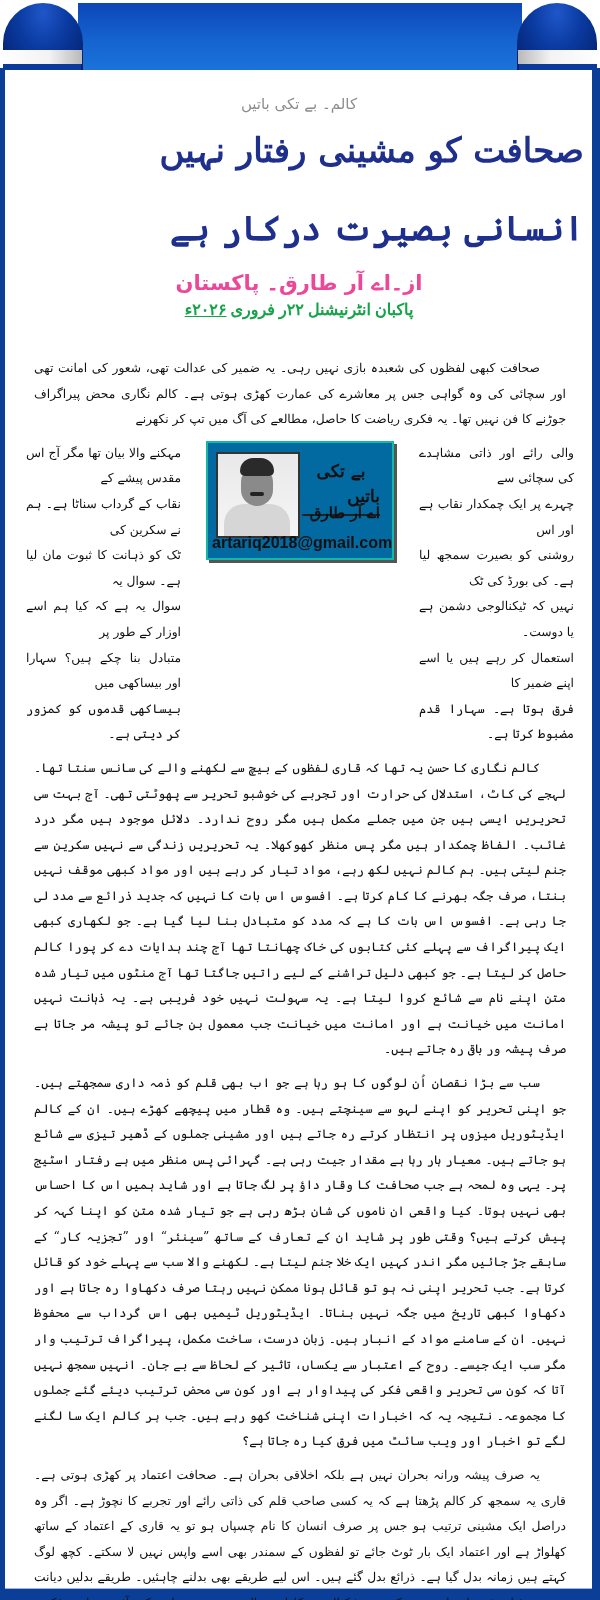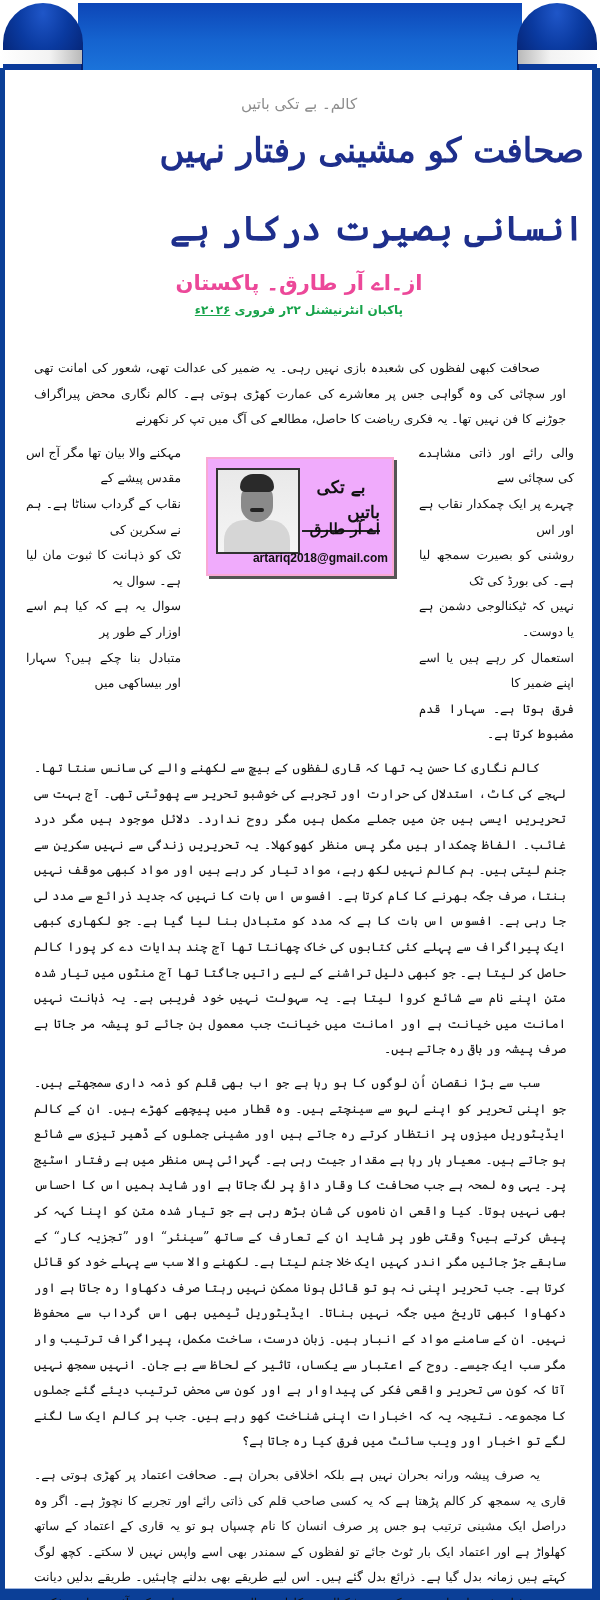--- a/index.html
+++ b/index.html
@@ -56,39 +56,39 @@
   .title {
     color: #1e2f8c; font-weight: bold; font-family: "DejaVu Serif", serif;
     font-size: 34px; line-height: 60px; text-align: right;
   }
   .title.l1 { margin-top: 6px; }
   .title.l2 { margin-top: 18px; }
   .byline {
     margin-top: 14px; color: #ec4899; font-size: 21px; font-weight: bold; line-height: 22px;
   }
   .dateline {
-    margin-top: 8px; color: #17a34a; font-size: 12px; font-weight: bold; line-height: 16px;
+    margin-top: 8px; color: #17a34a; font-size: 16px; font-weight: bold; line-height: 16px; font-family: Liberation Serif, serif;
   }
   .dateline .yr { text-decoration: underline; }
 
   .body {
     margin-top: 38px; text-align: justify; text-align-last: right;
     font-family: "DejaVu Serif", serif;
     font-size: 12.3px; line-height: 25.6px; color: #111;
     padding: 0 10px 0 12px;
   }
   .body p { margin: 8px; text-indent: 26px; }
 
   
   .inset-wrap { display: flex; direction: rtl; justify-content: space-between; align-items: flex-start; }
   .inset-col { width: 155px; }
   .photo-box {
-    direction: ltr; margin-top: 16px;
-    width: 184px; height: 115px; border: 2px solid #f9a8d4;
-    box-shadow: 3px 3px 0 #555; background: #f0abfc; position: relative;
+    direction: ltr; margin-top: 0;
+    width: 184px; height: 115px; border: 2px solid #14b8a6;
+    box-shadow: 3px 3px 0 #555; background: #0369a1; position: relative;
   }
   .photo {
     position: absolute; left: 8px; top: 9px; width: 80px; height: 82px;
     border: 2px solid #333; background: linear-gradient(180deg, #e9e9e9 0%, #f5f5f5 100%);
     overflow: hidden;
   }
   .photo .hair { position: absolute; left: 22px; top: 4px; width: 34px; height: 18px; background: #2a2a2a; border-radius: 16px 16px 6px 6px; }
   .photo .face { position: absolute; left: 23px; top: 14px; width: 32px; height: 38px; background: #8a8a8a; border-radius: 14px 14px 16px 16px; }
   .photo .moustache { position: absolute; left: 32px; top: 38px; width: 14px; height: 4px; background: #222; border-radius: 2px; }
   .photo .shirt { position: absolute; left: 6px; top: 50px; width: 66px; height: 40px; background: #d6d6d6; border-radius: 20px 20px 0 0; }
@@ -97,21 +97,21 @@
     font-family: "DejaVu Serif", serif; font-weight: bold; font-size: 17px; color: #111;
     direction: rtl; border-bottom: 2px solid #222; padding-bottom: 4px;
   }
   .box-author {
     position: absolute; right: 12px; top: 58px; width: 78px; text-align: center;
     font-family: "DejaVu Serif", serif; font-weight: bold; font-size: 15px; color: #111;
     direction: rtl;
   }
   .box-email {
     position: absolute; left: 4px; right: 4px; bottom: 2px; text-align: center;
-    font-family: "Liberation Sans", sans-serif; font-weight: bold; font-size: 12px; color: #111;
+    font-family: "Liberation Sans", sans-serif; font-weight: bold; font-size: 16px; color: #111;
   }
 </style>
 </head>
 <body>
 
 <div class="hdr-band"></div>
 <div class="roll left"></div>
 <div class="roll right"></div>
 <div class="roll-curl left"></div>
 <div class="roll-curl right"></div>
@@ -157,20 +157,21 @@
         <div class="box-author">اے آر طارق</div>
         <div class="box-email">artariq2018@gmail.com</div>
       </div>
 
       <div class="inset-col">
         <div>مہکنے والا بیان تھا مگر آج اس مقدس پیشے کے</div>
         <div>نقاب کے گرداب سناٹا ہے۔ ہم نے سکرین کی</div>
         <div>ٹک کو ذہانت کا ثبوت مان لیا ہے۔ سوال یہ</div>
         <div>سوال یہ ہے کہ کیا ہم اسے اوزار کے طور پر</div>
         <div>متبادل بنا چکے ہیں؟ سہارا اور بیساکھی میں</div>
+        <div>بیساکھی قدموں کو کمزور کر دیتی ہے۔</div>
       </div>
     </div>
 
     <p>کالم نگاری کا حسن یہ تھا کہ قاری لفظوں کے بیچ سے لکھنے والے کی سانس سنتا تھا۔ لہجے کی کاٹ، استدلال کی حرارت اور تجربے کی خوشبو تحریر سے پھوٹتی تھی۔ آج بہت سی تحریریں ایسی ہیں جن میں جملے مکمل ہیں مگر روح ندارد۔ دلائل موجود ہیں مگر درد غائب۔ الفاظ چمکدار ہیں مگر پس منظر کھوکھلا۔ یہ تحریریں زندگی سے نہیں سکرین سے جنم لیتی ہیں۔ ہم کالم نہیں لکھ رہے، مواد تیار کر رہے ہیں اور مواد کبھی موقف نہیں بنتا، صرف جگہ بھرنے کا کام کرتا ہے۔ افسوس اس بات کا نہیں کہ جدید ذرائع سے مدد لی جا رہی ہے۔ افسوس اس بات کا ہے کہ مدد کو متبادل بنا لیا گیا ہے۔ جو لکھاری کبھی ایک پیراگراف سے پہلے کئی کتابوں کی خاک چھانتا تھا آج چند ہدایات دے کر پورا کالم حاصل کر لیتا ہے۔ جو کبھی دلیل تراشنے کے لیے راتیں جاگتا تھا آج منٹوں میں تیار شدہ متن اپنے نام سے شائع کروا لیتا ہے۔ یہ سہولت نہیں خود فریبی ہے۔ یہ ذہانت نہیں امانت میں خیانت ہے اور امانت میں خیانت جب معمول بن جائے تو پیشہ مر جاتا ہے صرف پیشہ ور باقی رہ جاتے ہیں۔</p>
     <p>سب سے بڑا نقصان اُن لوگوں کا ہو رہا ہے جو اب بھی قلم کو ذمہ داری سمجھتے ہیں۔ جو اپنی تحریر کو اپنے لہو سے سینچتے ہیں۔ وہ قطار میں پیچھے کھڑے ہیں۔ ان کے کالم ایڈیٹوریل میزوں پر انتظار کرتے رہ جاتے ہیں اور مشینی جملوں کے ڈھیر تیزی سے شائع ہو جاتے ہیں۔ معیار ہار رہا ہے مقدار جیت رہی ہے۔ گہرائی پس منظر میں ہے رفتار اسٹیج پر۔ یہی وہ لمحہ ہے جب صحافت کا وقار داؤ پر لگ جاتا ہے اور شاید ہمیں اس کا احساس بھی نہیں ہوتا۔ کیا واقعی ان ناموں کی شان بڑھ رہی ہے جو تیار شدہ متن کو اپنا کہہ کر پیش کرتے ہیں؟ وقتی طور پر شاید ان کے تعارف کے ساتھ ”سینئر“ اور ”تجزیہ کار“ کے سابقے جڑ جائیں مگر اندر کہیں ایک خلا جنم لیتا ہے۔ لکھنے والا سب سے پہلے خود کو قائل کرتا ہے۔ جب تحریر اپنی نہ ہو تو قائل ہونا ممکن نہیں رہتا صرف دکھاوا رہ جاتا ہے اور دکھاوا کبھی تاریخ میں جگہ نہیں بناتا۔ ایڈیٹوریل ٹیمیں بھی اس گرداب سے محفوظ نہیں۔ ان کے سامنے مواد کے انبار ہیں۔ زبان درست، ساخت مکمل، پیراگراف ترتیب وار مگر سب ایک جیسے۔ روح کے اعتبار سے یکساں، تاثیر کے لحاظ سے بے جان۔ انہیں سمجھ نہیں آتا کہ کون سی تحریر واقعی فکر کی پیداوار ہے اور کون سی محض ترتیب دیئے گئے جملوں کا مجموعہ۔ نتیجہ یہ کہ اخبارات اپنی شناخت کھو رہے ہیں۔ جب ہر کالم ایک سا لگنے لگے تو اخبار اور ویب سائٹ میں فرق کیا رہ جاتا ہے؟</p>
     <p>یہ صرف پیشہ ورانہ بحران نہیں ہے بلکہ اخلاقی بحران ہے۔ صحافت اعتماد پر کھڑی ہوتی ہے۔ قاری یہ سمجھ کر کالم پڑھتا ہے کہ یہ کسی صاحب قلم کی ذاتی رائے اور تجربے کا نچوڑ ہے۔ اگر وہ دراصل ایک مشینی ترتیب ہو جس پر صرف انسان کا نام چسپاں ہو تو یہ قاری کے اعتماد کے ساتھ کھلواڑ ہے اور اعتماد ایک بار ٹوٹ جائے تو لفظوں کے سمندر بھی اسے واپس نہیں لا سکتے۔ کچھ لوگ کہتے ہیں زمانہ بدل گیا ہے۔ ذرائع بدل گئے ہیں۔ اس لیے طریقے بھی بدلنے چاہئیں۔ طریقے بدلیں دیانت نہیں۔ رفتار بڑھے اصول نہیں بکھریں۔ ٹیکنالوجی کا استعمال عیب نہیں۔ اس کی آڑ میں اپنی فکری کمزوری چھپانا عیب ہے۔ اگر لکھاری سوچنے، تحقیق کرنے اور جملہ تراشنے کی صلاحیت کھو دے تو وہ محض نام کا لکھاری رہ جاتا ہے اور نام کبھی تحریر نہیں لکھتا انسان لکھتا ہے۔ یہ وقت خود احتسابی کا ہے۔ ہر اس قلم کار کے لیے جو روز شائع ہو رہا ہے مگر خود سے سوال نہیں کرتا کہ اس کے لفظ کہاں سے آ رہے ہیں۔ کیا وہ اپنے تجربے کی روشنی بانٹ رہا ہے یا کسی سانچے میں ڈھلے خیالات کو اپنا رنگ دے رہا ہے؟ کیا وہ آنے والی نسل کو تخلیق سکھا رہا ہے یا شارٹ کٹ؟</p>
 
   </div>
 
 </div>

